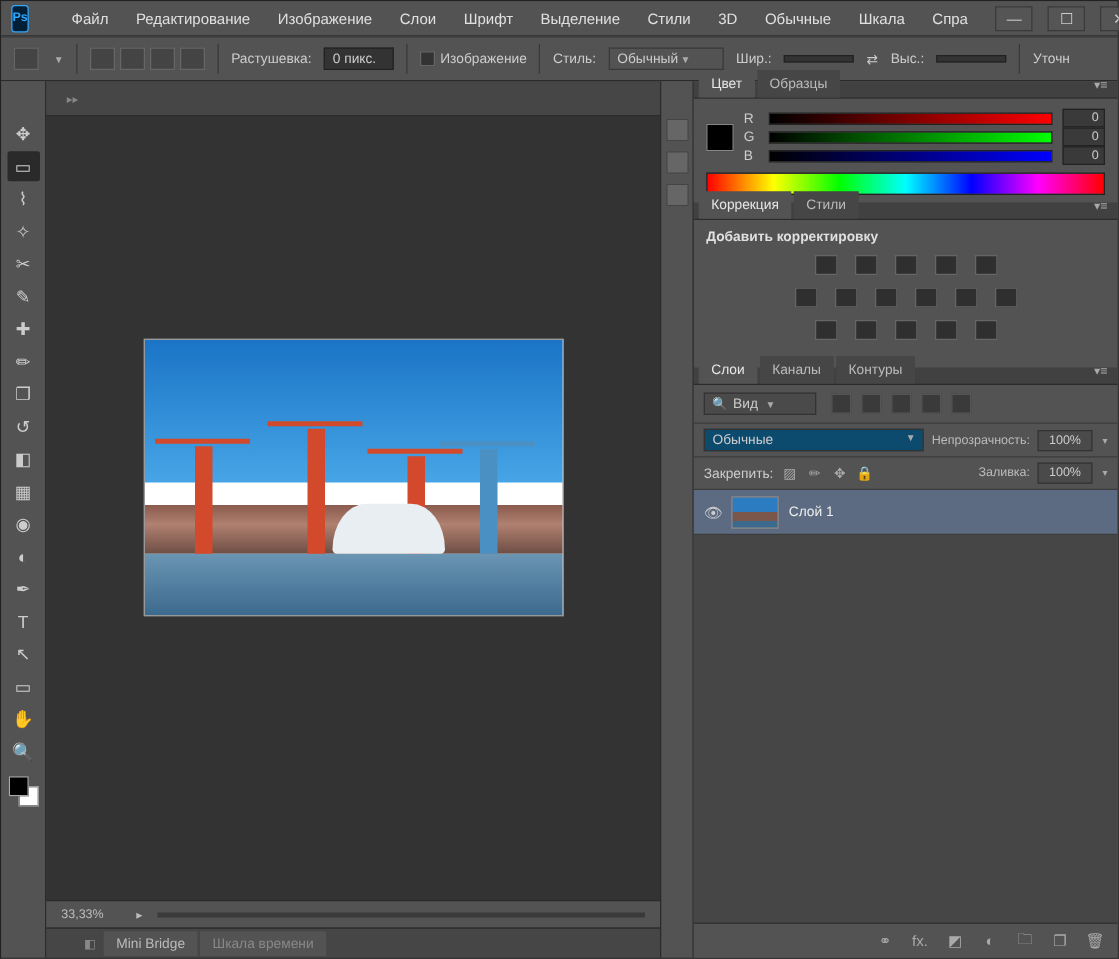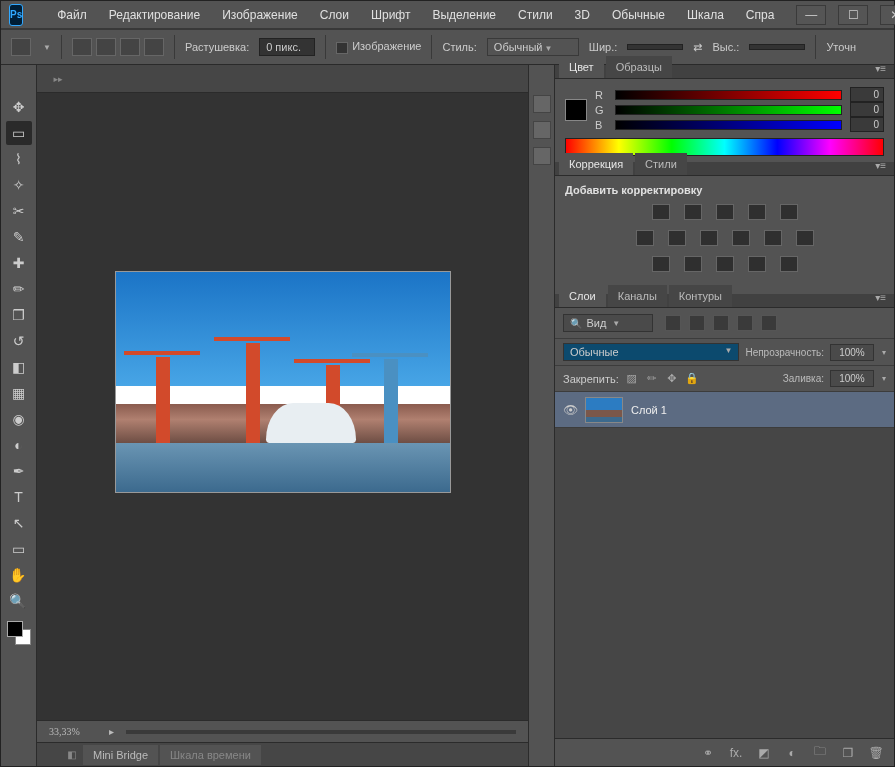--- a/index.html
+++ b/index.html
@@ -50,21 +50,21 @@
 .crane { position: absolute; bottom: 22%; width: 14px; background: #d24a2b; }
 .crane::before { content: ""; position: absolute; top: -6px; left: -32px; width: 76px; height: 4px; background: #d24a2b; }
 .c1 { left: 40px; height: 86px; }
 .c2 { left: 130px; height: 100px; }
 .c3 { left: 210px; height: 78px; }
 .c4 { left: 268px; height: 84px; background:#4a90c2; }
 .c4::before { background:#4a90c2; }
 .ship { position: absolute; bottom: 22%; left: 150px; width: 90px; height: 40px; background: #e8eef2; border-radius: 45px 45px 6px 6px / 60px 60px 6px 6px; }
 
 .statusbar { height: 22px; background: #535353; border-top: 1px solid #2b2b2b; display: flex; align-items: center; padding: 0 12px; font-size: 10px; color: #bbb; }
-.statusbar .zoom { width: 60px; font-family: Liberation Serif, serif; }
+.statusbar .zoom { width: 60px; }
 .statusbar .track { flex: 1; height: 4px; background: #3a3a3a; margin-left: 12px; }
 
 .bottom-tabs { height: 24px; background: #464646; border-top: 1px solid #2b2b2b; display: flex; align-items: center; padding-left: 26px; gap: 2px; }
 .b-tab { background: #535353; color: #bbb; padding: 4px 10px; font-size: 11px; }
 .b-tab.inactive { color: #888; }
 .b-handle { width: 18px; display: flex; justify-content: center; color: #888; font-size: 10px; }
 
 
 .dock-strip { width: 26px; background: #535353; border-left: 1px solid #2b2b2b; display: flex; flex-direction: column; align-items: center; padding-top: 30px; gap: 8px; }
 .dock-strip .d-icon { width: 18px; height: 18px; background: #666; border: 1px solid #444; }

